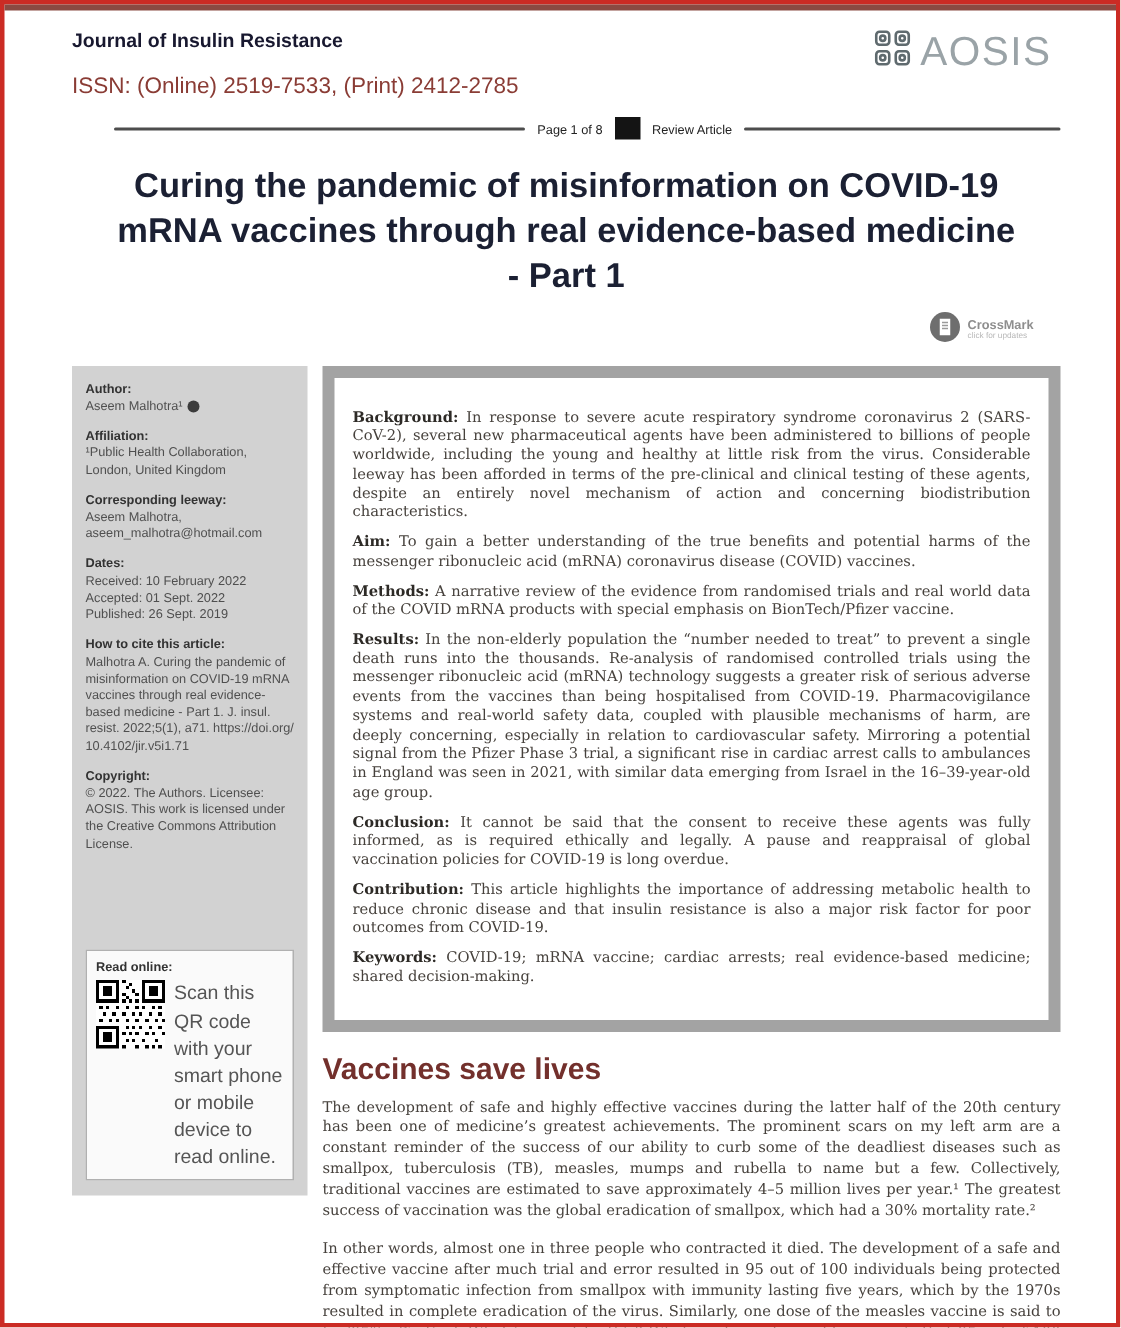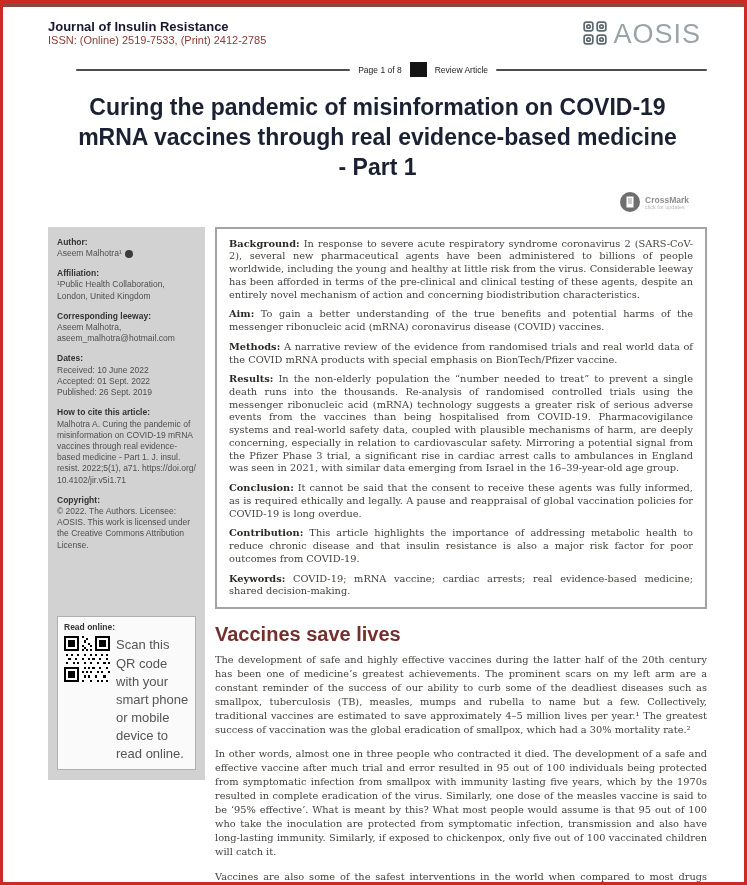--- a/index.html
+++ b/index.html
@@ -8,21 +8,21 @@
     font-family:"Liberation Sans",sans-serif;color:#333;
   }
   .frame{position:absolute;inset:0;border:3px solid #cb2b24;z-index:20;pointer-events:none;}
   .topstrip{position:absolute;top:3px;left:3px;right:3px;height:4px;background:#8a4a42;z-index:20;}
   .page{position:absolute;top:7px;left:10px;right:10px;bottom:10px;
         padding:12px 30px 6px 38px;display:flex;flex-direction:column;box-sizing:border-box;justify-content:space-between;}
 
   
   .hdr{display:flex;justify-content:space-between;align-items:flex-start;}
   .journal-name{font-size:13px;font-weight:bold;color:#18182f;}
-  .issn{font-size:11px;color:#8a3c35;margin-top:0;}
+  .issn{font-size:15px;color:#8a3c35;margin-top:15px;}
   .logo{display:flex;align-items:center;gap:5px;margin-right:6px;}
   .logo-word{font-size:27px;color:#9aa3a7;letter-spacing:1px;font-weight:400;}
 
   .rule-row{display:flex;align-items:center;gap:8px;margin-top:12px;font-size:8.5px;color:#222;}
   .rule{height:2px;background:#4d4d4d;border-radius:1px;}
   .rule.left{flex:1.3;margin-left:28px;}
   .rule.right{flex:1;}
   .blackbox{width:17px;height:15px;background:#141414;}
 
   
@@ -43,21 +43,21 @@
   .sb-text{word-wrap:break-word;}
   .sb-link{color:#4f4f4f;text-decoration:none;word-break:break-all;}
   .author-line{display:flex;align-items:center;gap:3px;}
   .orcid{width:8px;height:8px;border-radius:50%;background:#3c3c3c;display:inline-block;}
   .sb-spacer{flex:1;}
   .read-online{background:#fafafa;border:1px solid #b0b0b0;padding:5px 6px;}
   .ro-row{display:flex;gap:6px;margin-top:3px;align-items:flex-start;}
   .ro-text{font-size:13px;color:#555;line-height:1.4;flex:1;}
 
   .main{flex:1;display:flex;flex-direction:column;min-width:0;}
-  .abstract{border:2px solid #a3a3a3;padding:9px 12px;font-family:"DejaVu Serif",serif;
+  .abstract{border:8px solid #a3a3a3;padding:21px 12px;font-family:"DejaVu Serif",serif;
             font-size:9.8px;line-height:1.3;color:#46413c;text-align:justify;}
   .abstract p{margin:0 0 7px;}
   .abstract p:last-child{margin-bottom:0;}
   .ab-label{font-weight:bold;color:#2d2a26;}
   .section-heading{font-size:20px;font-weight:bold;color:#73302c;margin:14px 0 7px;}
   .body-p{font-family:"DejaVu Serif",serif;font-size:9.8px;line-height:1.42;color:#46413c;
           text-align:justify;margin:0 0 11px;}
 </style>
 </head>
 <body>
@@ -133,21 +133,21 @@
         <span class="sb-label">Affiliation:</span>
         <span class="sb-text">¹Public Health Collaboration, London, United Kingdom</span>
       </div>
       <div class="sb-section">
         <span class="sb-label">Corresponding leeway:</span>
         <span class="sb-text" style="display:block">Aseem Malhotra,</span>
         <a class="sb-link" href="#">aseem_malhotra@hotmail.com</a>
       </div>
       <div class="sb-section">
         <span class="sb-label">Dates:</span>
-        <span class="sb-text" style="display:block">Received: 10 June 2022</span>
+        <span class="sb-text" style="display:block">Received: 10 February 2022</span>
         <span class="sb-text" style="display:block">Accepted: 01 Sept. 2022</span>
         <span class="sb-text" style="display:block">Published: 26 Sept. 2019</span>
       </div>
       <div class="sb-section">
         <span class="sb-label">How to cite this article:</span>
         <span class="sb-text">Malhotra A. Curing the pandemic of misinformation on COVID-19 mRNA vaccines through real evidence-based medicine - Part 1. J. insul. resist. 2022;5(1), a71.</span>
         <a class="sb-link" href="#">https://doi.org/10.4102/jir.v5i1.71</a>
       </div>
       <div class="sb-section">
         <span class="sb-label">Copyright:</span>

